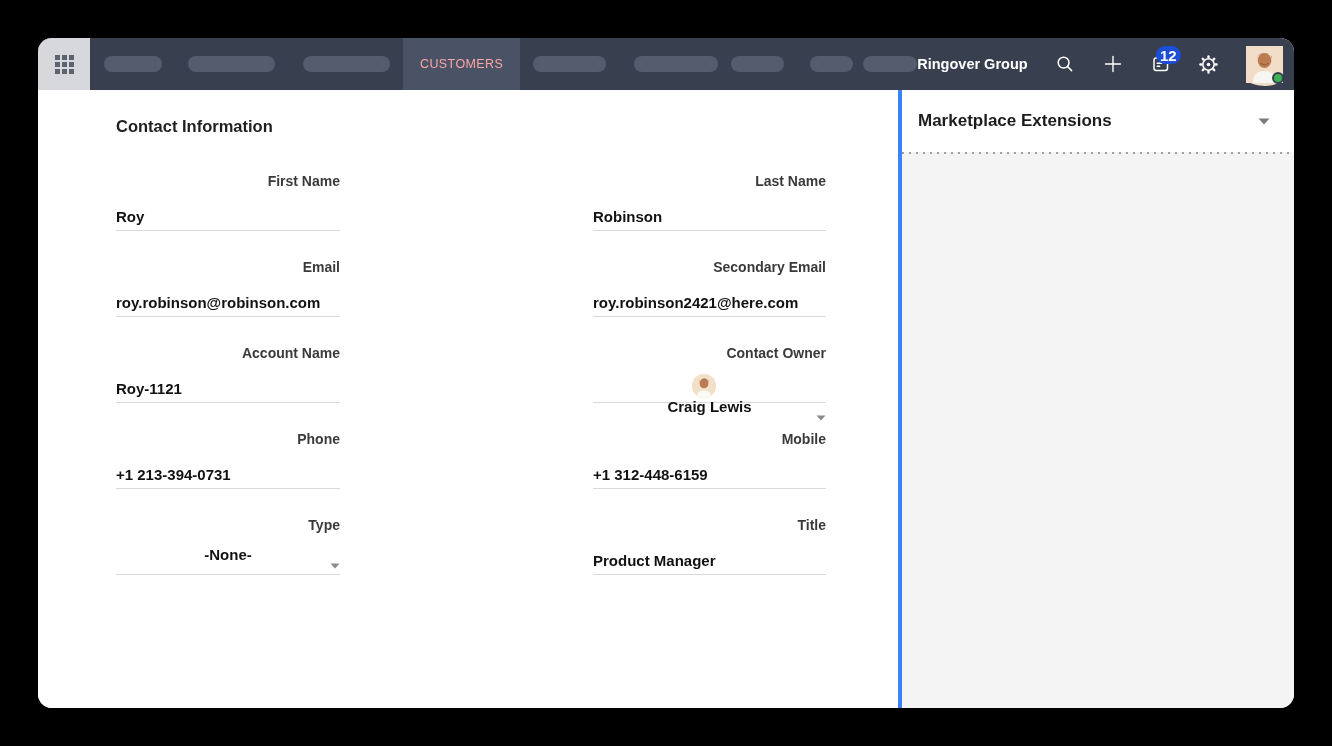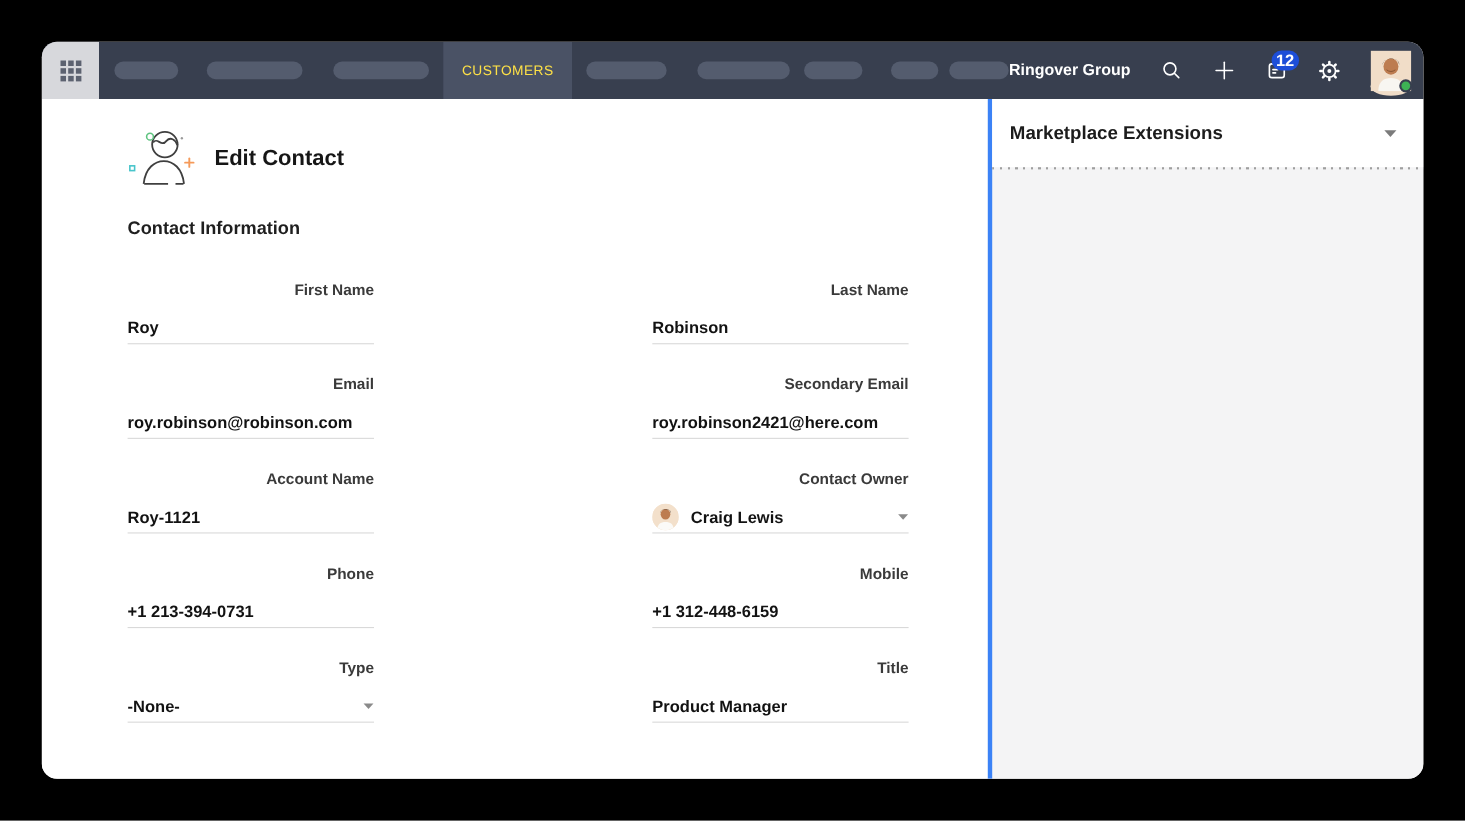--- a/index.html
+++ b/index.html
@@ -36,21 +36,21 @@
   .p2 { width: 87px; margin-left: 26px; }
   .p3 { width: 87px; margin-left: 28px; }
   .p4 { width: 73px; margin-left: 13px; }
   .p5 { width: 84px; margin-left: 28px; }
   .p6 { width: 53px; margin-left: 13px; }
   .p7 { width: 43px; margin-left: 26px; }
   .p8 { width: 54px; margin-left: 10px; }
 
   .nav-tab-active {
     height: 52px; margin-left: 13px; padding: 0 17px;
-    background: #4a5265; color: #fde047;
+    background: #4a5265; color: #fca5a5;
     display: flex; align-items: center;
     font-size: 12.5px; letter-spacing: 0.4px; flex: 0 0 auto; cursor: pointer;
   }
 
   .nav-right {
     margin-left: auto; display: flex; align-items: center;
     gap: 26px; padding-right: 14px; flex: 0 0 auto;
   }
   .org-name { color: #fff; font-size: 14.5px; font-weight: 700; cursor: pointer; }
   .nav-icon-btn { position: relative; width: 22px; height: 22px; display: flex;
@@ -89,21 +89,21 @@
     column-gap: 253px;
     row-gap: 28px;
   }
   .flabel { font-size: 14px; font-weight: 700; color: #3a3a3a; margin-bottom: 13px; text-align: right; }
   .fvalue {
     height: 29px; border-bottom: 1px solid #d9d9d9;
     display: flex; align-items: center;
     font-size: 15px; font-weight: 600; color: #121212; cursor: text;
   }
   .fvalue .caret { margin-left: auto; display: flex; align-items: center; }
-  .fvalue.select { cursor: pointer; }
+  .fvalue.select { cursor: pointer; flex-direction: column; }
   .avatar-sm {
     width: 24px; height: 24px; border-radius: 50%; overflow: hidden;
     background: #f3e0cb; margin-right: 11px; flex: 0 0 auto;
   }
 
   
   .panel {
     width: 396px; flex: 0 0 auto; background: #f4f4f5;
     border-left: 4px solid #3b82f6; display: flex; flex-direction: column;
   }
@@ -208,37 +208,20 @@
           </svg>
         </span>
         <span class="status-dot"></span>
       </span>
     </div>
   </div>
 
   <div class="content">
     <div class="main">
 
-      <div class="page-header">
-        <svg class="contact-glyph" viewBox="0 0 64 58">
-          <circle cx="35" cy="16" r="12" fill="#fff" stroke="#3f3f3f" stroke-width="1.7"></circle>
-          <path d="M24 14 C28 8.5 31.5 19 36.5 12.5 C40 8.5 45 11 46.8 16.5" fill="none" stroke="#3f3f3f" stroke-width="1.7"></path>
-          <path d="M15 53 C16.5 38 25.5 31.5 34 31.5 C42.5 31.5 51.5 38 53 53" fill="none" stroke="#3f3f3f" stroke-width="1.7"></path>
-          <line x1="15.5" y1="53" x2="38" y2="53" stroke="#3f3f3f" stroke-width="1.7"></line>
-          <line x1="45" y1="53" x2="52.5" y2="53" stroke="#3f3f3f" stroke-width="1.7"></line>
-          <circle cx="21" cy="8.5" r="3.2" fill="#fff" stroke="#5fc380" stroke-width="1.5"></circle>
-          <circle cx="51" cy="10" r="1.1" fill="#9a9a9a"></circle>
-          <rect x="2" y="36" width="4.5" height="4.5" fill="none" stroke="#49c5cb" stroke-width="1.5"></rect>
-          <g stroke="#f59a5a" stroke-width="1.8" stroke-linecap="round">
-            <line x1="58" y1="29" x2="58" y2="37"></line>
-              <line x1="54" y1="33" x2="62" y2="33"></line>
-          </g>
-        </svg>
-        <span class="page-title">Edit Contact</span>
-      </div>
 
       <div class="section-title">Contact Information</div>
 
       <div class="form-grid">
 
         <div class="field">
           <div class="flabel">First Name</div>
           <div class="fvalue">
             <span>Roy</span>
           </div>

